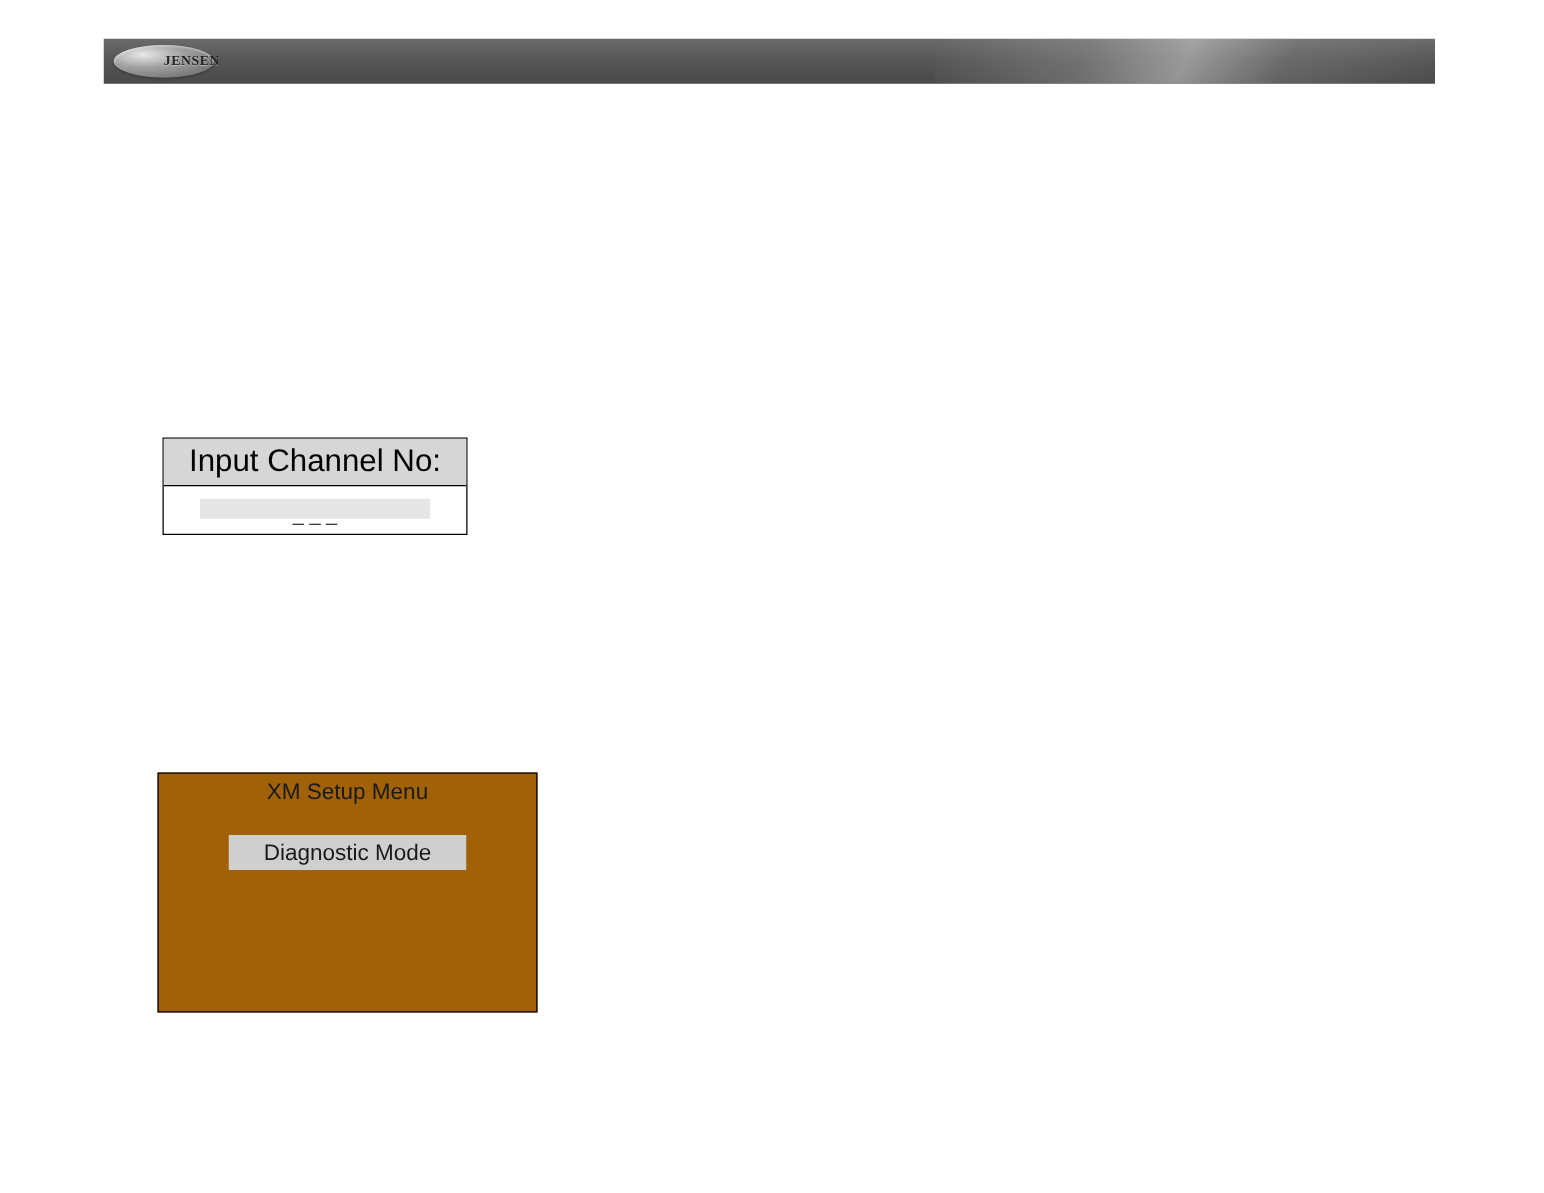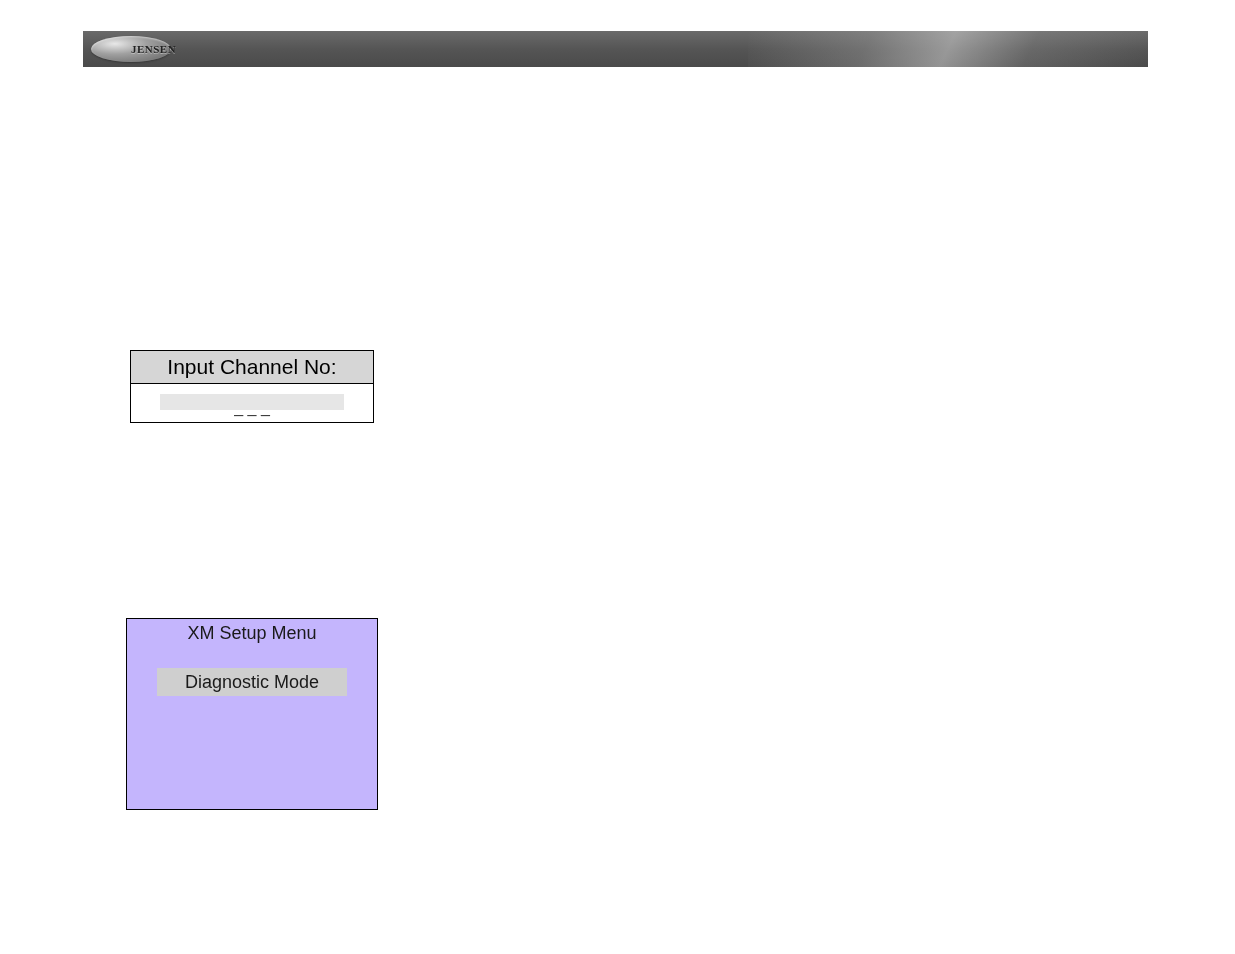--- a/index.html
+++ b/index.html
@@ -59,21 +59,21 @@
       position: absolute;
       left: 130px;
       top: 350px;
       width: 244px;
       border: 1px solid #000;
       background: #fff;
     }
     .input-channel-title {
       background: #d6d6d6;
       text-align: center;
-      font-size: 21px;
+      font-size: 25px;
       color: #000;
       padding: 4px 0;
       border-bottom: 1px solid #000;
     }
     .input-channel-body {
       padding: 10px 0 12px 0;
       display: flex;
       justify-content: center;
     }
     .input-channel-field {
@@ -82,24 +82,24 @@
       background: #e6e6e6;
       text-align: center;
       font-size: 16px;
       color: #333;
       line-height: 28px;
     }
     .setup-menu-box {
       position: absolute;
       left: 126px;
       top: 618px;
-      width: 252px;
+      width: 304px;
       height: 192px;
       border: 1px solid #000;
-      background: #c4b5fd;
+      background: #a16207;
     }
     .setup-menu-title {
       text-align: center;
       font-size: 18px;
       color: #1a1a1a;
       padding: 4px 0 6px 0;
     }
     .setup-menu-items {
       padding-top: 18px;
       display: flex;

